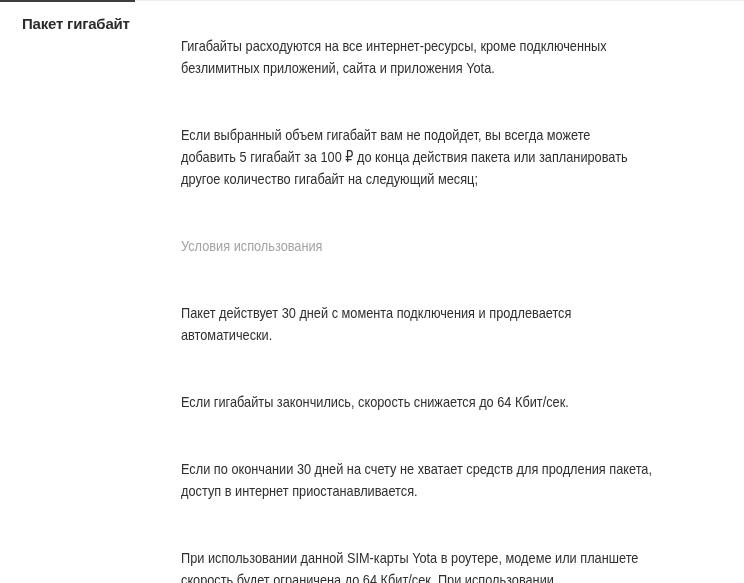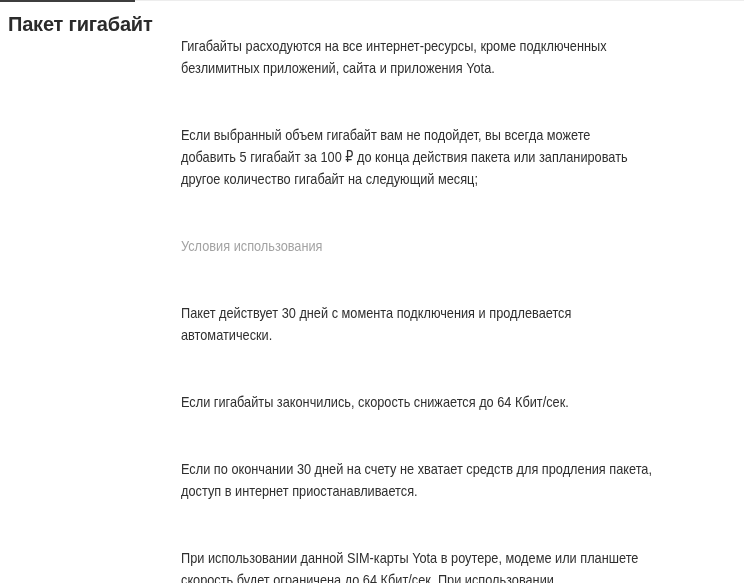--- a/index.html
+++ b/index.html
@@ -28,22 +28,22 @@
     position: absolute;
     top: -1px;
     left: 0;
     width: 135px;
     height: 2px;
     background: #3d3d3d;
   }
   .label-col {
     flex: 0 0 181px;
     box-sizing: border-box;
-    padding-left: 8px;
-    font-size: 20px;
+    padding-left: 22px;
+    font-size: 15px;
     font-weight: 700;
     line-height: 22px;
     color: #2b2b2b;
     letter-spacing: -0.2px;
   }
   .content-col {
     flex: 0 0 auto;
     width: 654px;
     transform: scaleX(0.85);
     transform-origin: 0 0;

